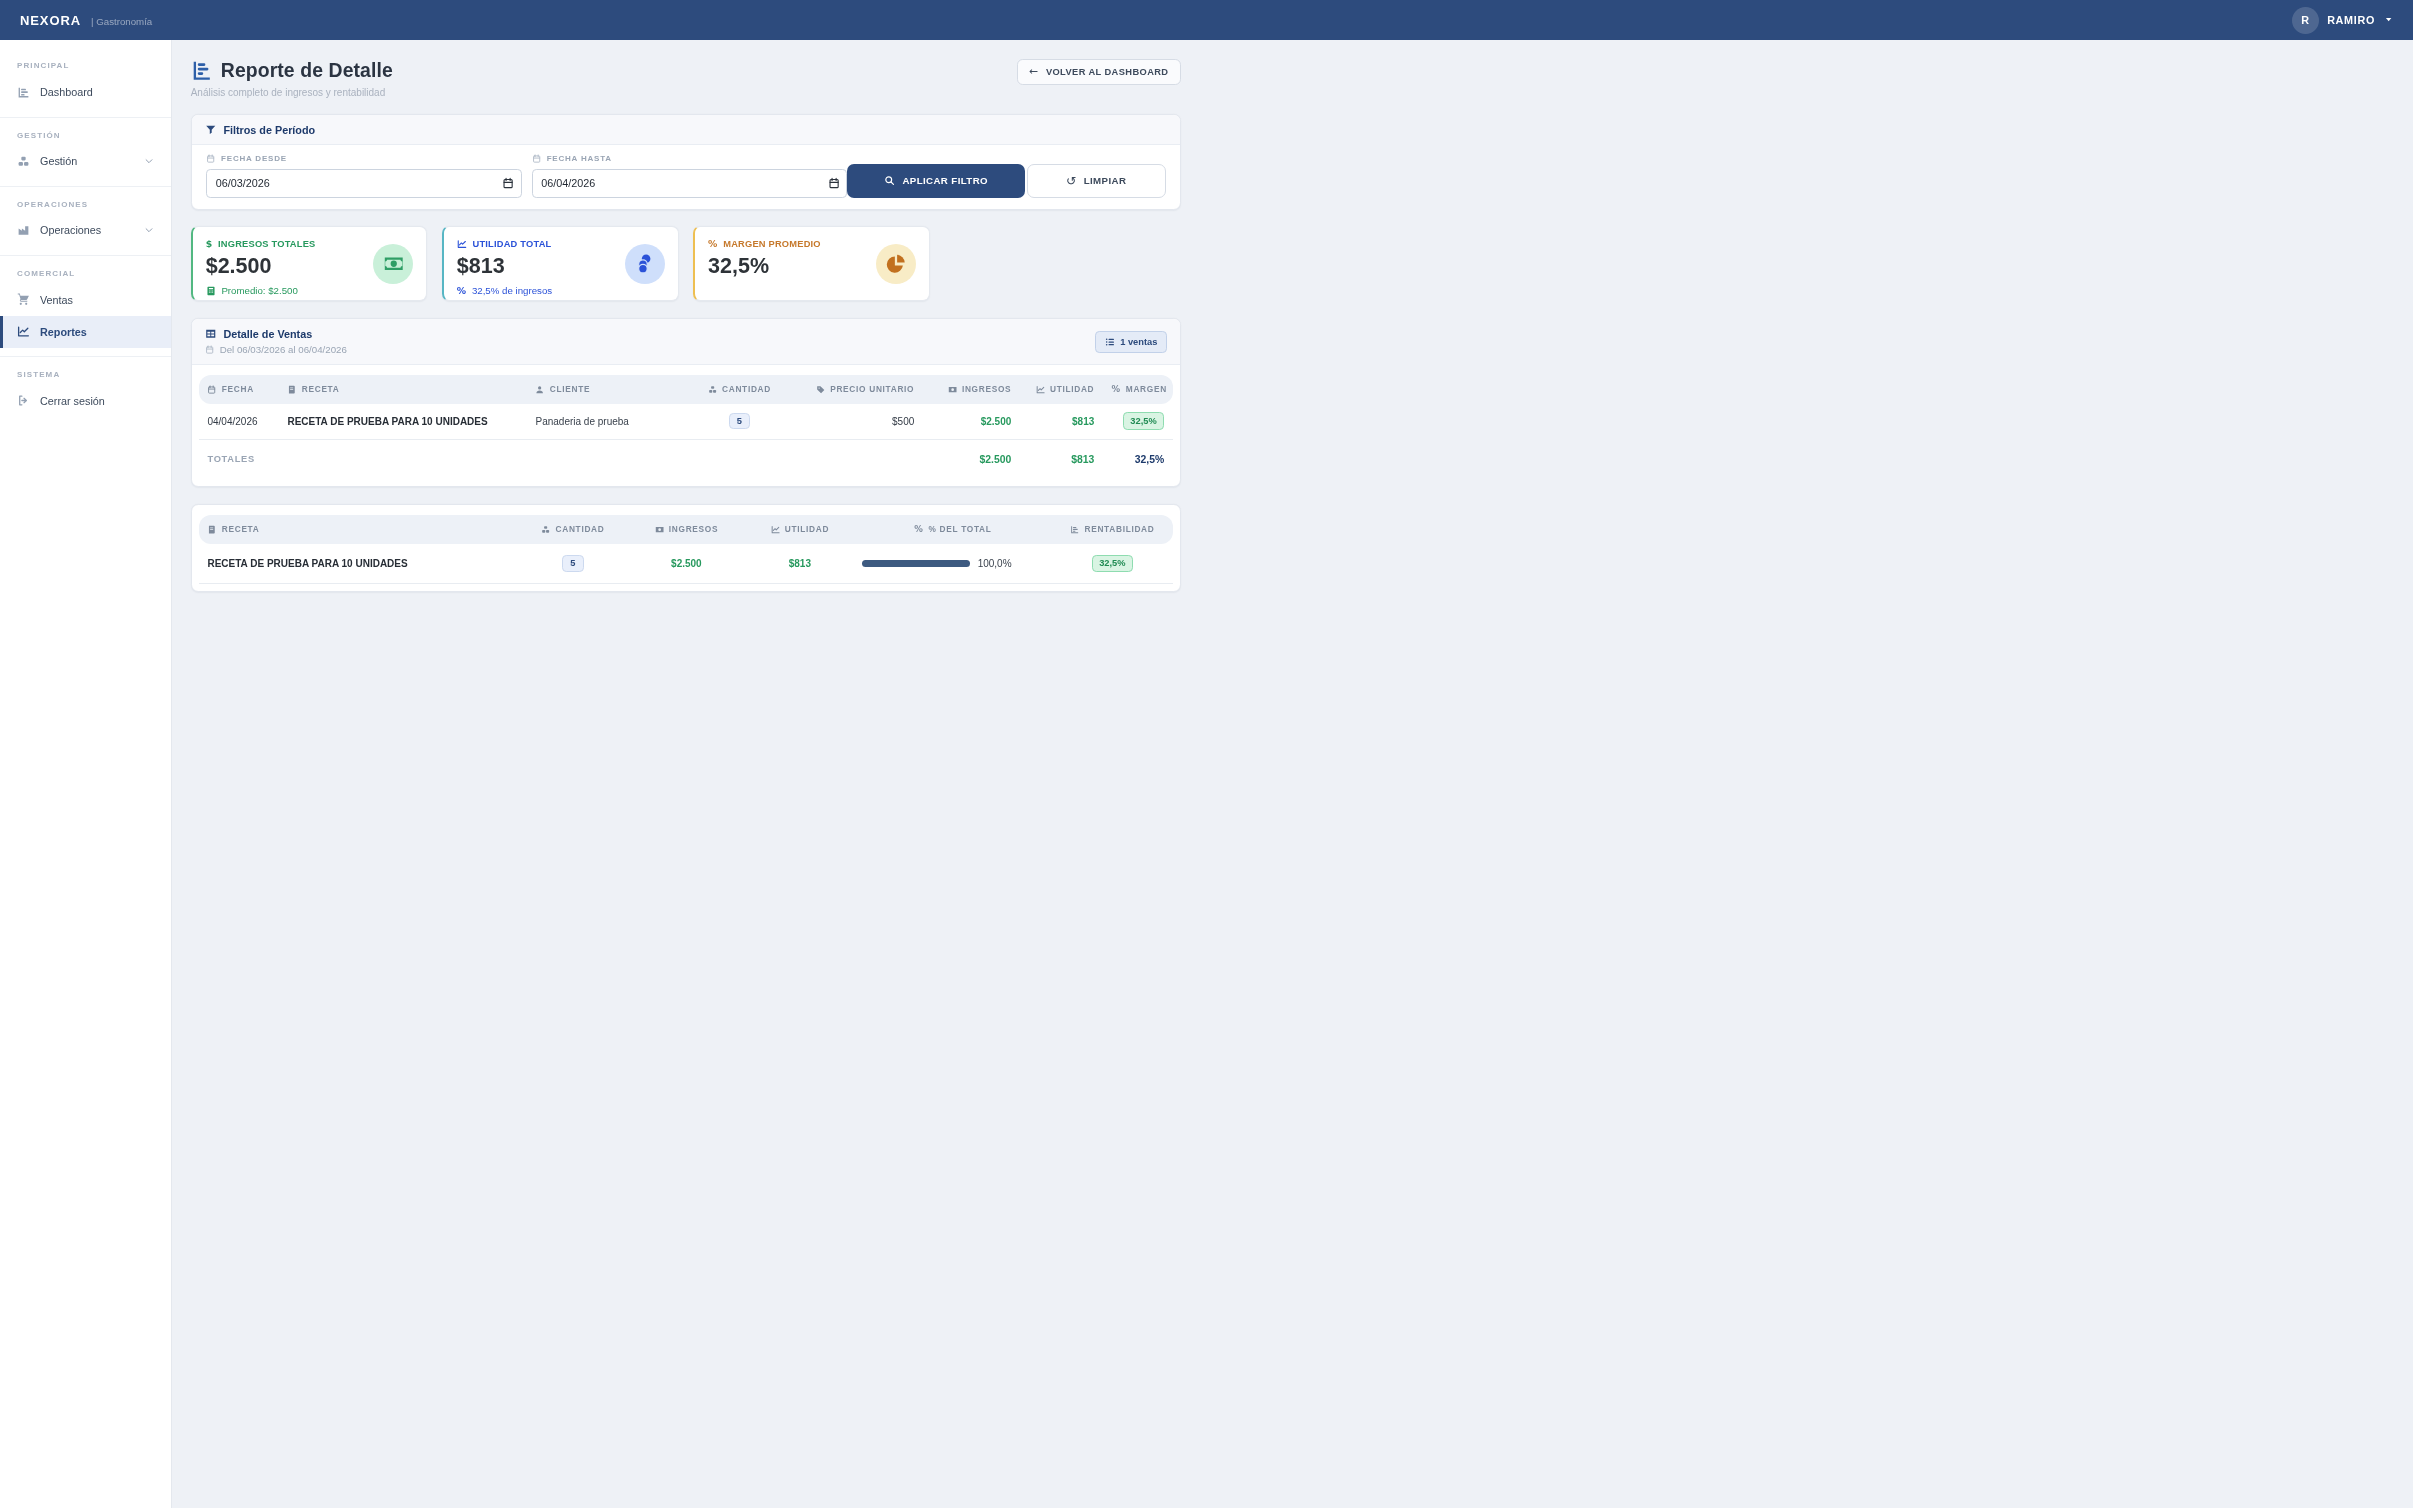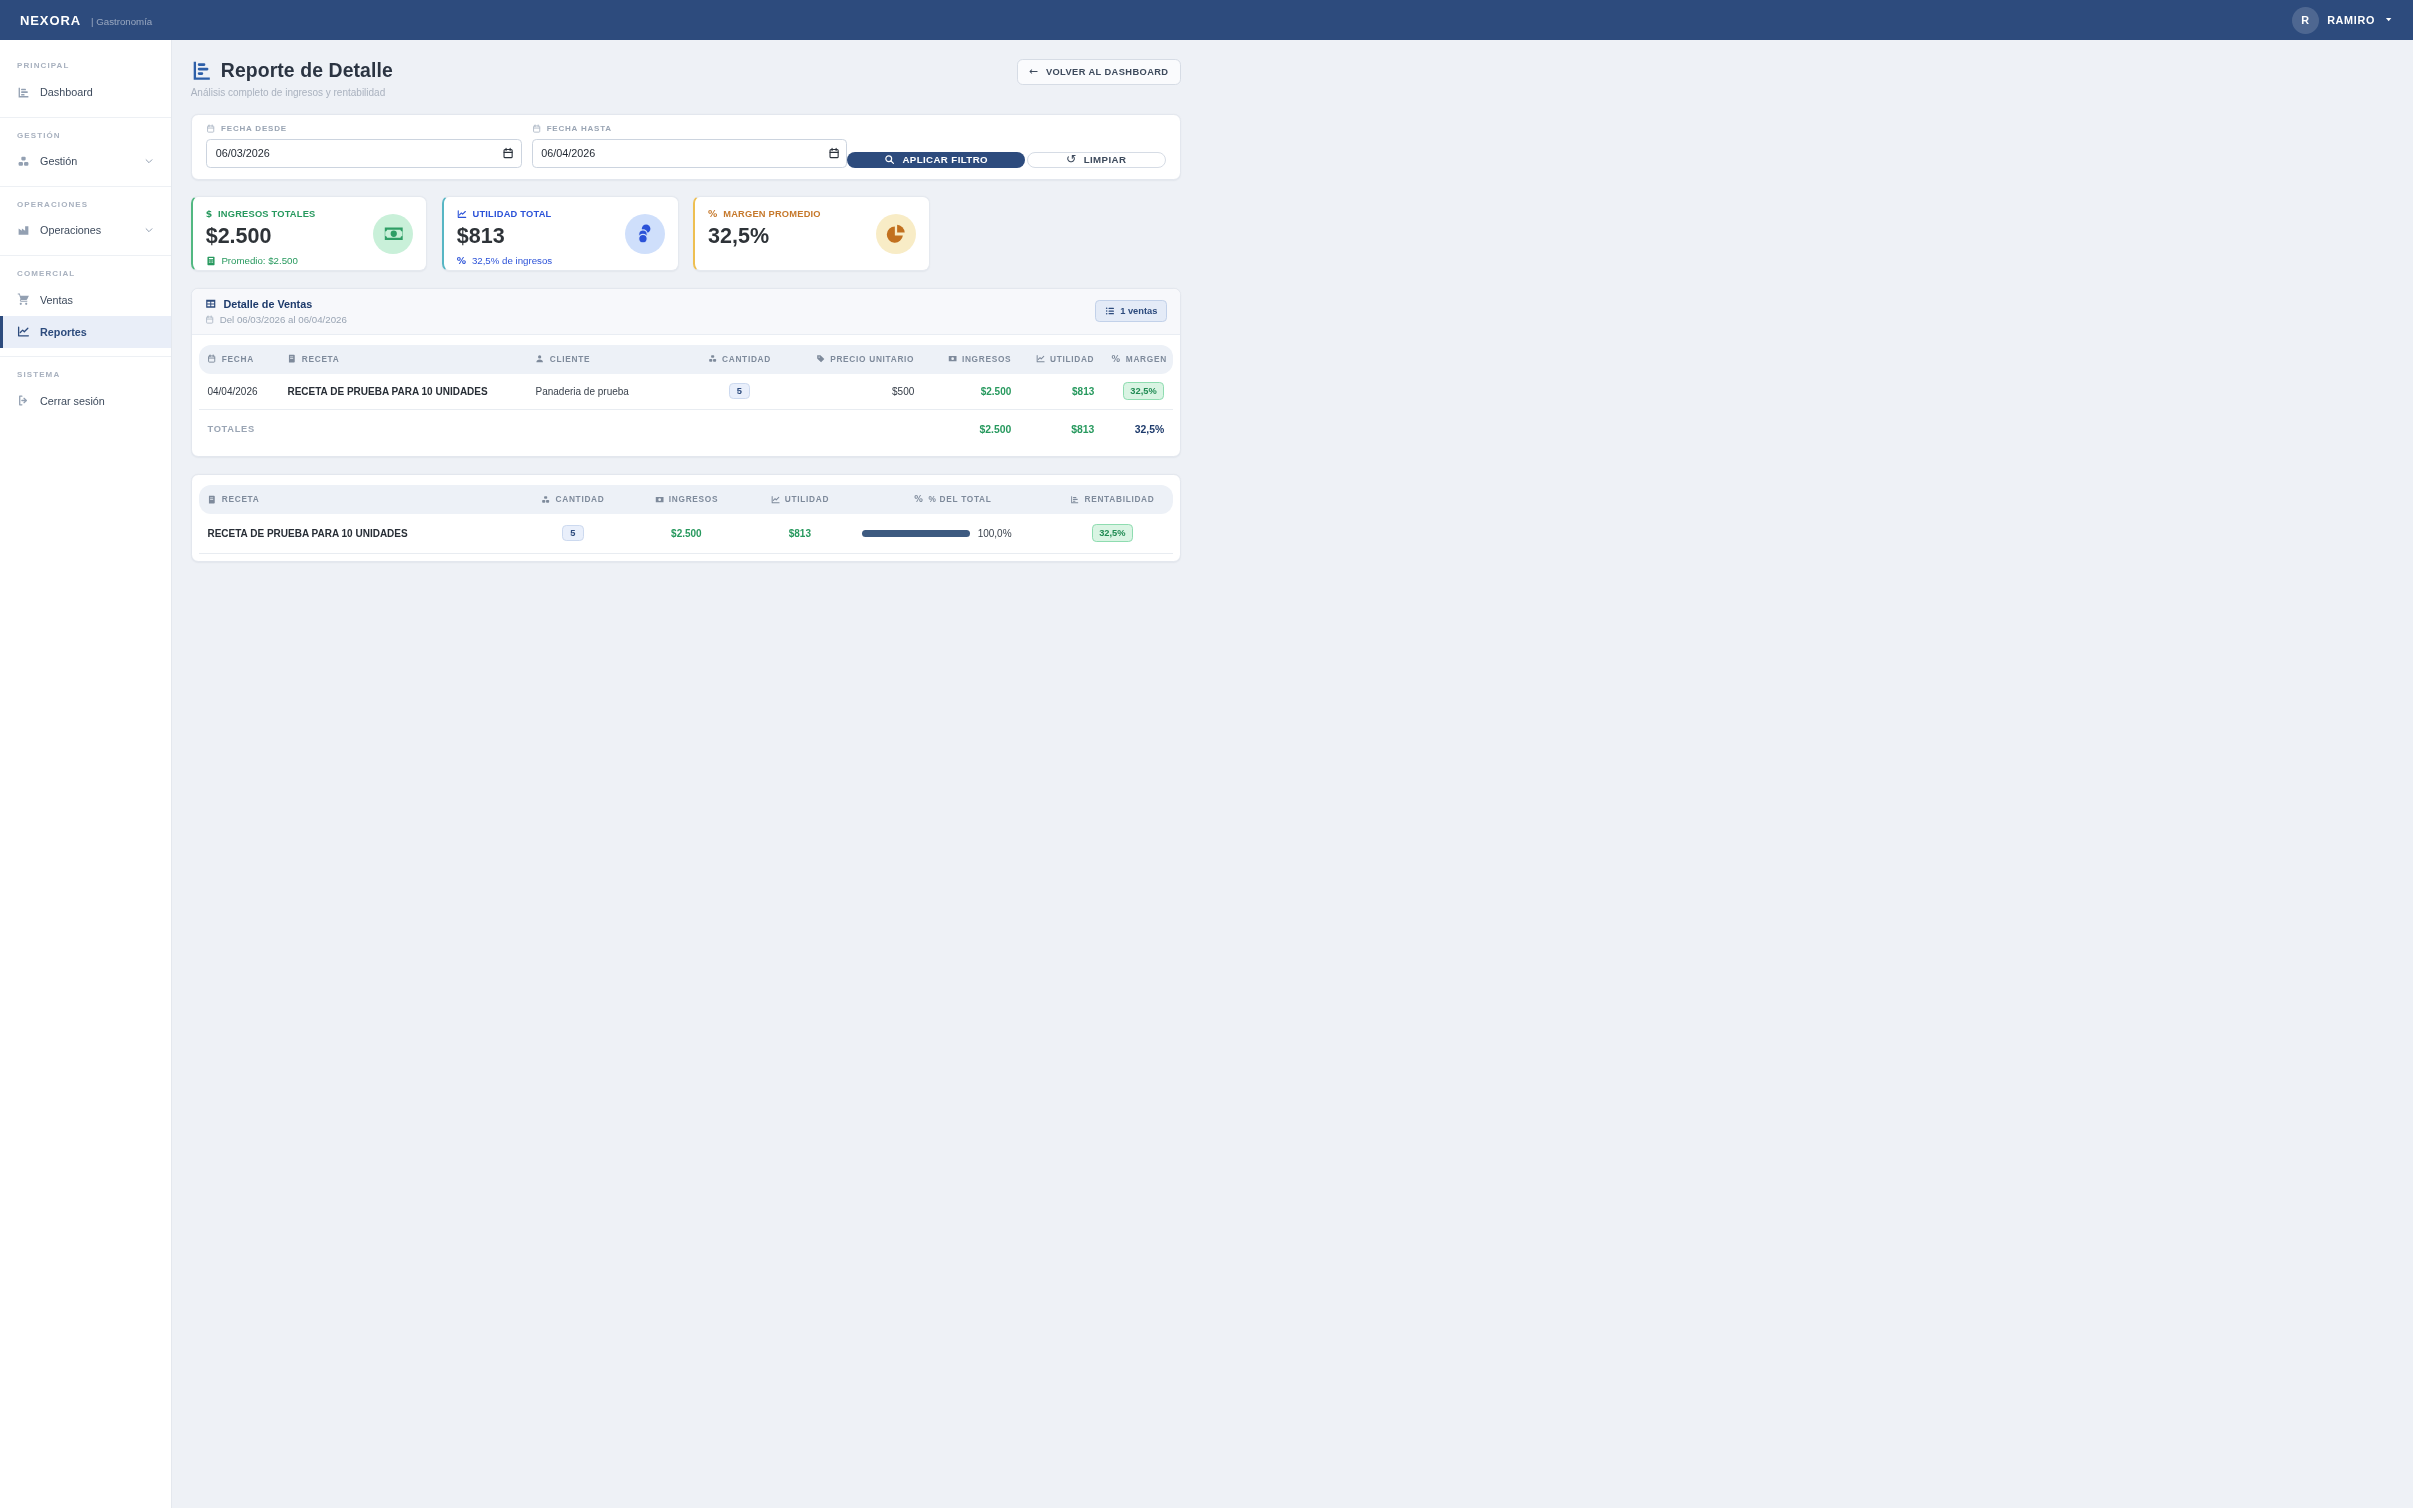--- a/index.html
+++ b/index.html
@@ -65,22 +65,22 @@
   .field{width:316px;}
   .field + .field{margin-left:10px;}
   .field-label{display:flex; gap:5.7px; align-items:center; font-size:8px; font-weight:700;
     letter-spacing:0.8px; color:var(--gray); margin-bottom:5.7px;}
   .fl-ico{width:9.3px; height:9.3px; color:#b3bcc9;}
   .date-wrap{position:relative;}
   .date-input{width:100%; height:29px; border:0.7px solid #ccd4df; border-radius:4.3px;
     padding:0 26px 0 8.6px; font-size:10.8px; color:#1f2630; font-family:inherit; background:#fff;}
   .cal-btn{position:absolute; right:7.2px; top:8px; width:12.2px; height:12.2px; color:#2a313b; cursor:pointer;}
   .filter-actions{margin-left:auto; display:flex; gap:1.4px;}
-  .btn{display:flex; gap:7.2px; justify-content:center; align-items:center; height:16px;
-    border-radius:12px; font-size:9.7px; font-weight:700; letter-spacing:0.4px; cursor:pointer; font-family:inherit;}
+  .btn{display:flex; gap:7.2px; justify-content:center; align-items:center; height:34px;
+    border-radius:7px; font-size:9.7px; font-weight:700; letter-spacing:0.4px; cursor:pointer; font-family:inherit;}
   .btn-primary{width:178px; background:var(--navy); color:#fff; border:none;}
   .btn-primary .bi{width:10.8px; height:10.8px;}
   .btn-secondary{width:139px; background:#fff; border:0.7px solid #d6dce5; color:#3d4a5c;}
   .btn-secondary .glyph{font-size:12.2px; font-weight:400;}
 
   
   .stats{display:grid; grid-template-columns:repeat(4,1fr); gap:14.4px; margin-top:16px;}
   .stat{position:relative; background:#fff; border:0.7px solid #e5e9ef; border-left:2.9px solid #ccc;
     border-radius:7.2px; padding:11.5px 13px; height:75px; box-shadow:0 0.7px 1.4px rgba(20,30,60,.05);}
   .stat-label{display:flex; gap:5.7px; align-items:center; font-size:9.3px; font-weight:700; letter-spacing:0.2px;}
@@ -257,20 +257,30 @@
       </div>
       <div class="subtitle">Análisis completo de ingresos y rentabilidad</div>
     </div>
     <button class="back-btn">
       <span class="glyph">←</span>
       <span>VOLVER AL DASHBOARD</span>
     </button>
   </div>
 
   <section class="card">
+    <div class="card-head">
+      <div class="card-title">
+        <span class="ico ci">
+          <svg viewBox="0 0 24 24" fill="currentColor">
+              <path d="M2.5 3.5h19L14 12v6.5l-4 2.5v-9L2.5 3.5z"></path>
+            </svg>
+        </span>
+        <span>Filtros de Período</span>
+      </div>
+    </div>
     <div class="filters-body">
       <div class="field">
         <div class="field-label">
           <span class="ico fl-ico">
             <svg viewBox="0 0 24 24" fill="none" stroke="currentColor" stroke-width="2.4" stroke-linecap="round">
                 <rect x="4" y="5" width="16" height="16" rx="2"></rect>
                 <path d="M8 2.5V7M16 2.5V7M4 10.5h16"></path>
               </svg>
           </span>
           <span>FECHA DESDE</span>

